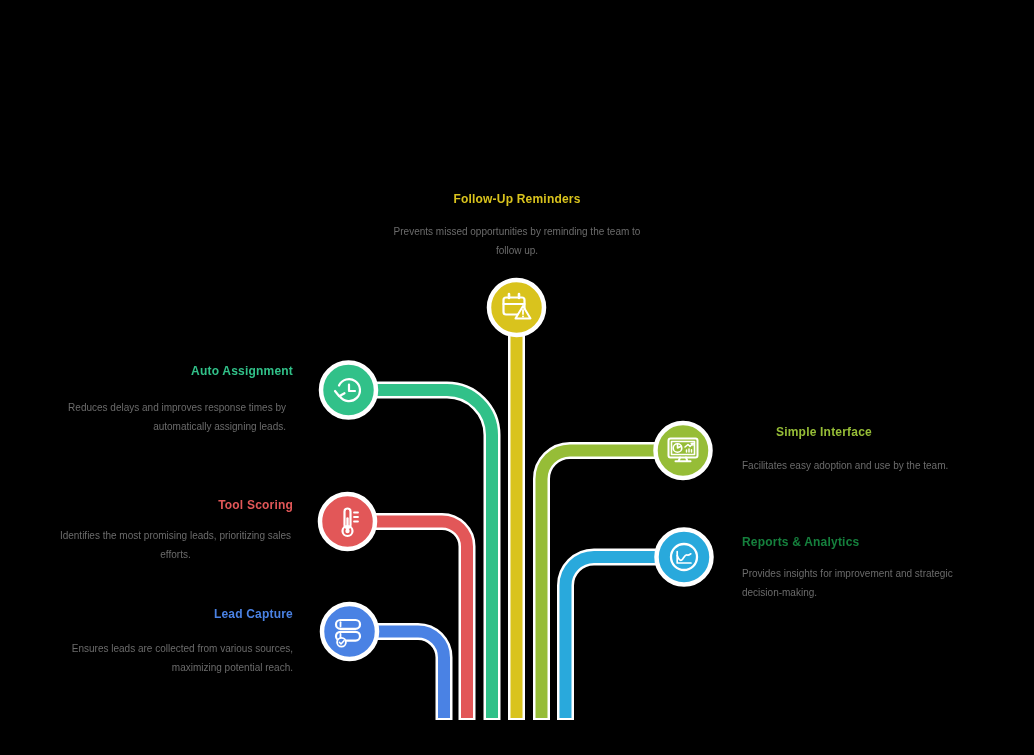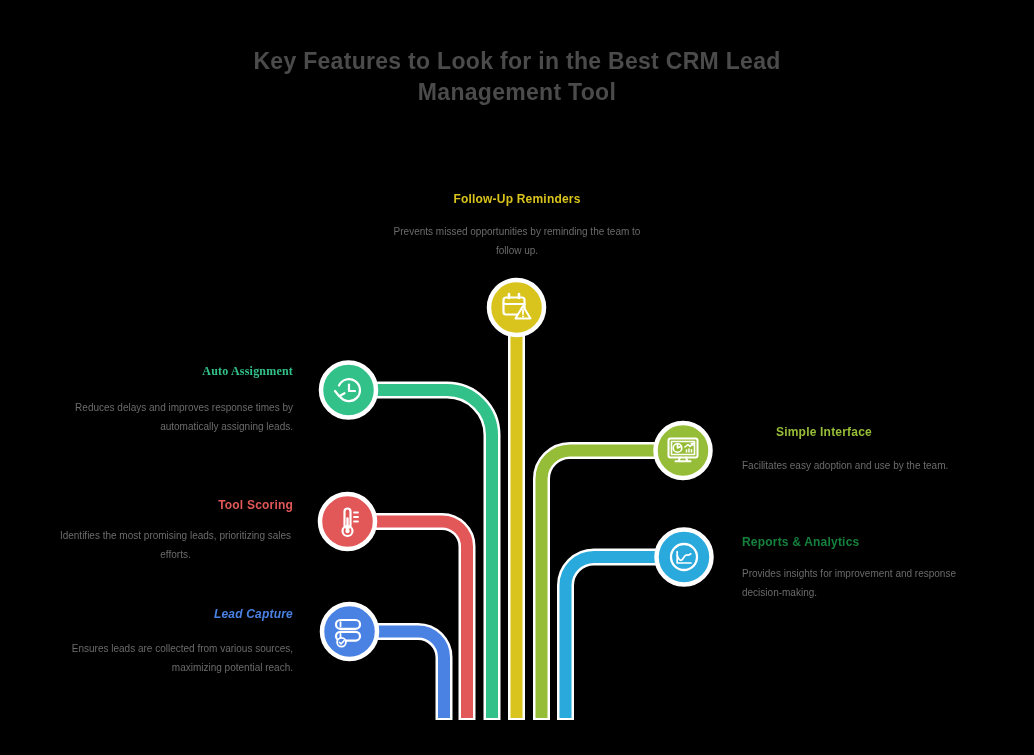--- a/index.html
+++ b/index.html
@@ -11,22 +11,22 @@
   .feature-heading{margin:0;font-size:12px;line-height:22px;font-weight:bold;letter-spacing:.2px;}
   .feature-desc{margin:0;font-size:10px;line-height:18.5px;}
   .tblock{position:absolute;}
   .align-r{text-align:right;}
   .align-c{text-align:center;}
   .align-l{text-align:left;}
   
   .fu-h{left:377px;top:188px;width:280px;}
   .fu-d{left:387px;top:223px;width:260px;}
   
-  .aa-h{left:53px;top:360px;width:240px;font-family:Liberation Serif, serif;}
-  .aa-d{left:53px;top:399px;width:240px;text-align:right;}
+  .aa-h{left:53px;top:360px;width:240px;}
+  .aa-d{left:46px;top:399px;width:240px;text-align:right;}
   
   .ls-h{left:53px;top:494px;width:240px;}
   .ls-d{left:58px;top:527px;width:235px;text-align:center;}
   
   .lc-h{left:53px;top:603px;width:240px;}
   .lc-d{left:53px;top:640px;width:240px;}
   
   .si-h{left:776px;top:421px;width:260px;}
   .si-d{left:742px;top:457px;width:235px;}
   
@@ -36,21 +36,20 @@
   .wire{stroke-width:12;fill:none;}
   .node{stroke:#fff;stroke-width:4.5;}
   .ic{stroke:#fff;fill:none;stroke-width:2.2;stroke-linecap:round;stroke-linejoin:round;}
   .ic-thin{stroke:#fff;fill:none;stroke-width:1.6;stroke-linecap:round;stroke-linejoin:round;}
 </style>
 </head>
 <body>
 
 <div class="canvas" style="background: rgb(0, 0, 0);">
 
-  <h1 class="page-title" style="color: rgb(75, 75, 75);">Key Features to Look for in the Best CRM Lead Management Tool</h1>
 
   <svg class="wires" width="1034" height="755" viewBox="0 0 1034 755">
 
     <g>
       <path class="wire-under" d="M516.5 300 V720"></path>
       <path class="wire" d="M516.5 300 V718" style="stroke: rgb(217, 195, 29);"></path>
     </g>
     <g>
       <path class="wire-under" d="M348.5 390 H447 a45 45 0 0 1 45 45 V720"></path>
       <path class="wire" d="M348.5 390 H447 a45 45 0 0 1 45 45 V718" style="stroke: rgb(49, 193, 137);"></path>
@@ -149,27 +148,27 @@
     <h2 class="tblock feature-heading align-r aa-h" style="color: rgb(49, 193, 137);">Auto Assignment</h2>
     <p class="tblock feature-desc align-r aa-d" style="color: rgb(107, 107, 107);">Reduces delays and improves response times by automatically assigning leads.</p>
   </div>
 
   <div>
     <h2 class="tblock feature-heading align-r ls-h" style="color: rgb(226, 87, 88);">Tool Scoring</h2>
     <p class="tblock feature-desc align-r ls-d" style="color: rgb(107, 107, 107);">Identifies the most promising leads, prioritizing sales efforts.</p>
   </div>
 
   <div>
-    <h2 class="tblock feature-heading align-r lc-h" style="color: rgb(74, 130, 228); font-style: italic;">Lead Capture</h2>
+    <h2 class="tblock feature-heading align-r lc-h" style="color: rgb(74, 130, 228);">Lead Capture</h2>
     <p class="tblock feature-desc align-r lc-d" style="color: rgb(107, 107, 107);">Ensures leads are collected from various sources, maximizing potential reach.</p>
   </div>
 
   <div>
     <h2 class="tblock feature-heading align-l si-h" style="color: rgb(150, 189, 55);">Simple Interface</h2>
     <p class="tblock feature-desc align-l si-d" style="color: rgb(107, 107, 107);">Facilitates easy adoption and use by the team.</p>
   </div>
 
   <div>
     <h2 class="tblock feature-heading align-l ra-h" style="color: #15803d;">Reports &amp; Analytics</h2>
-    <p class="tblock feature-desc align-l ra-d" style="color: rgb(107, 107, 107);">Provides insights for improvement and response decision-making.</p>
+    <p class="tblock feature-desc align-l ra-d" style="color: rgb(107, 107, 107);">Provides insights for improvement and strategic decision-making.</p>
   </div>
 
 </div>
 
 </body></html>

